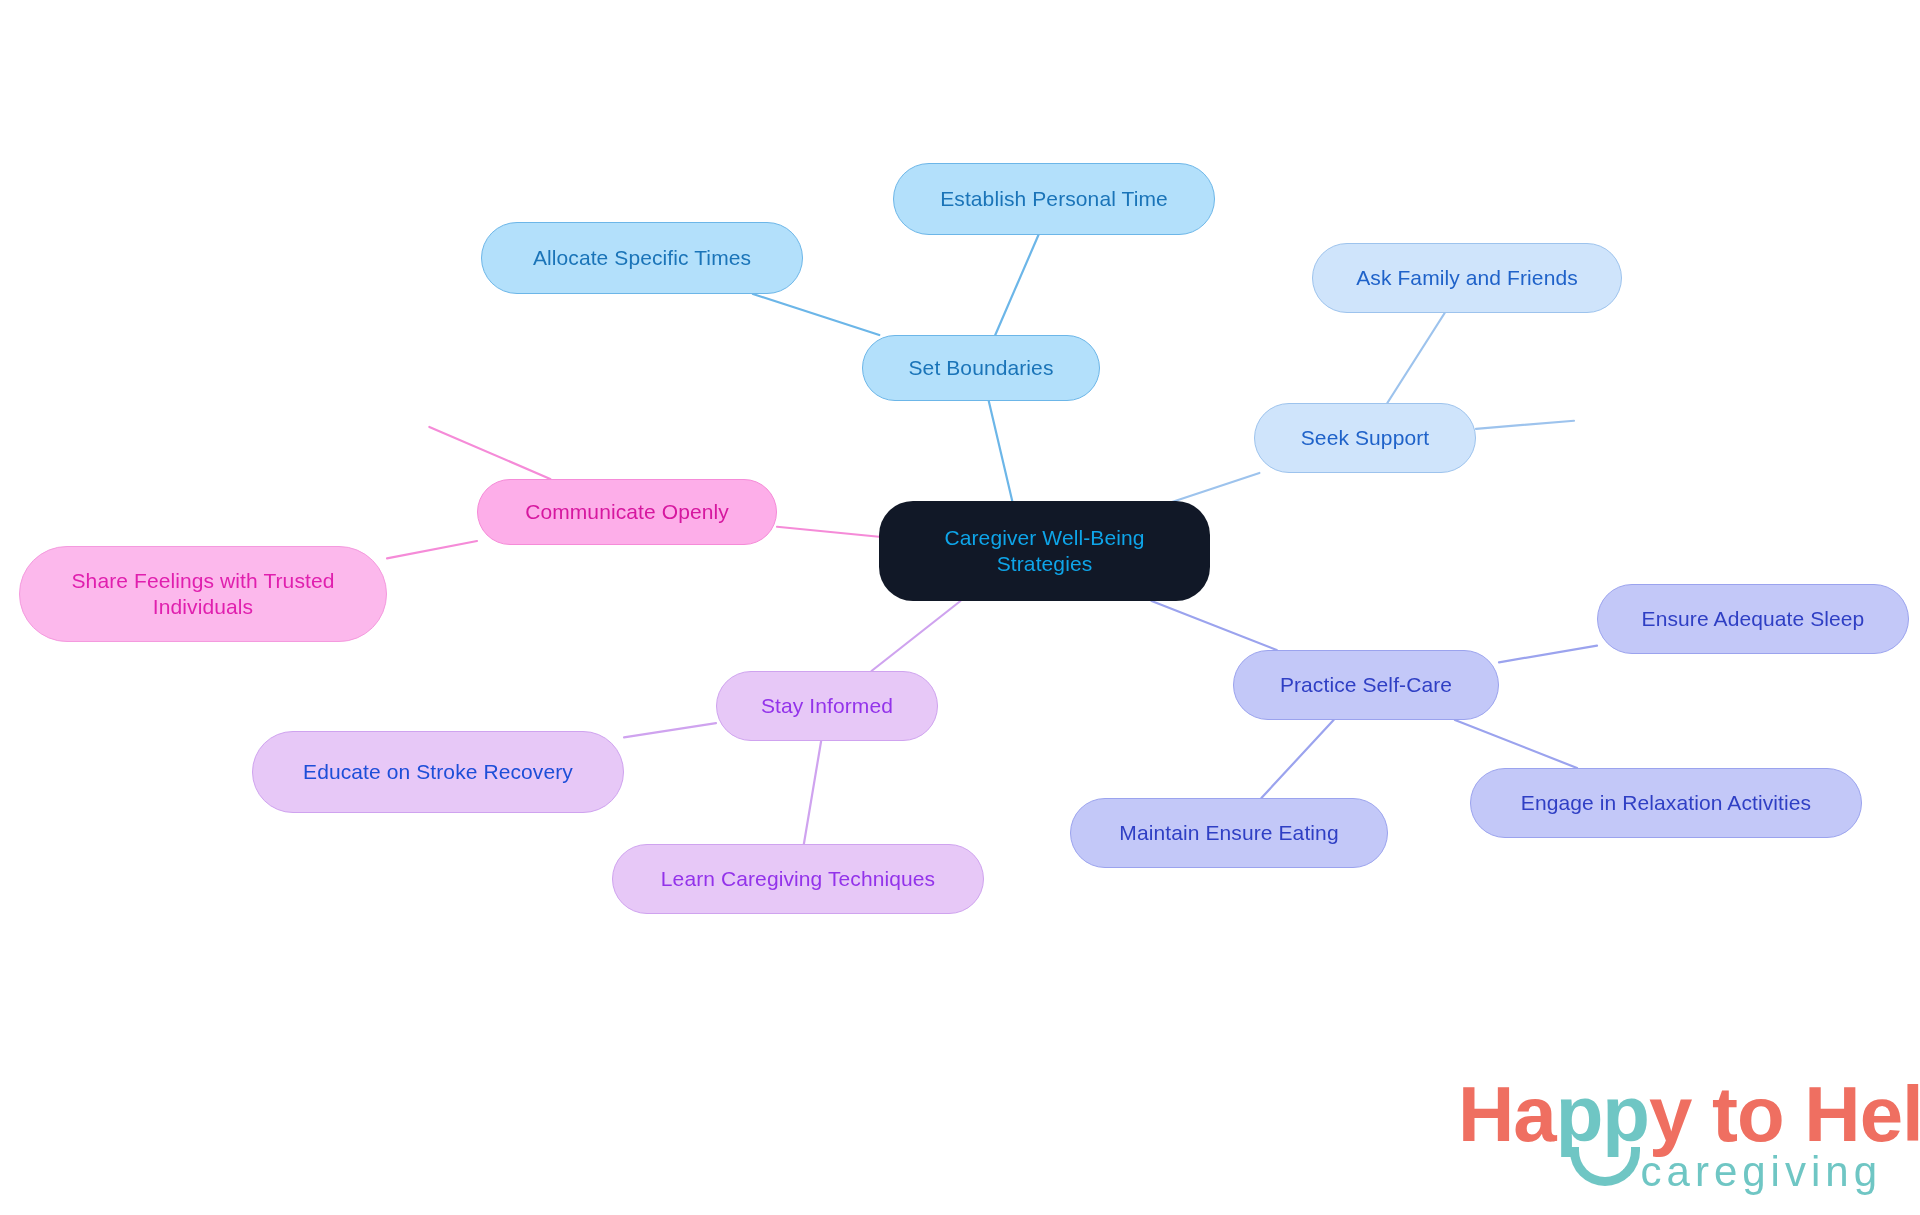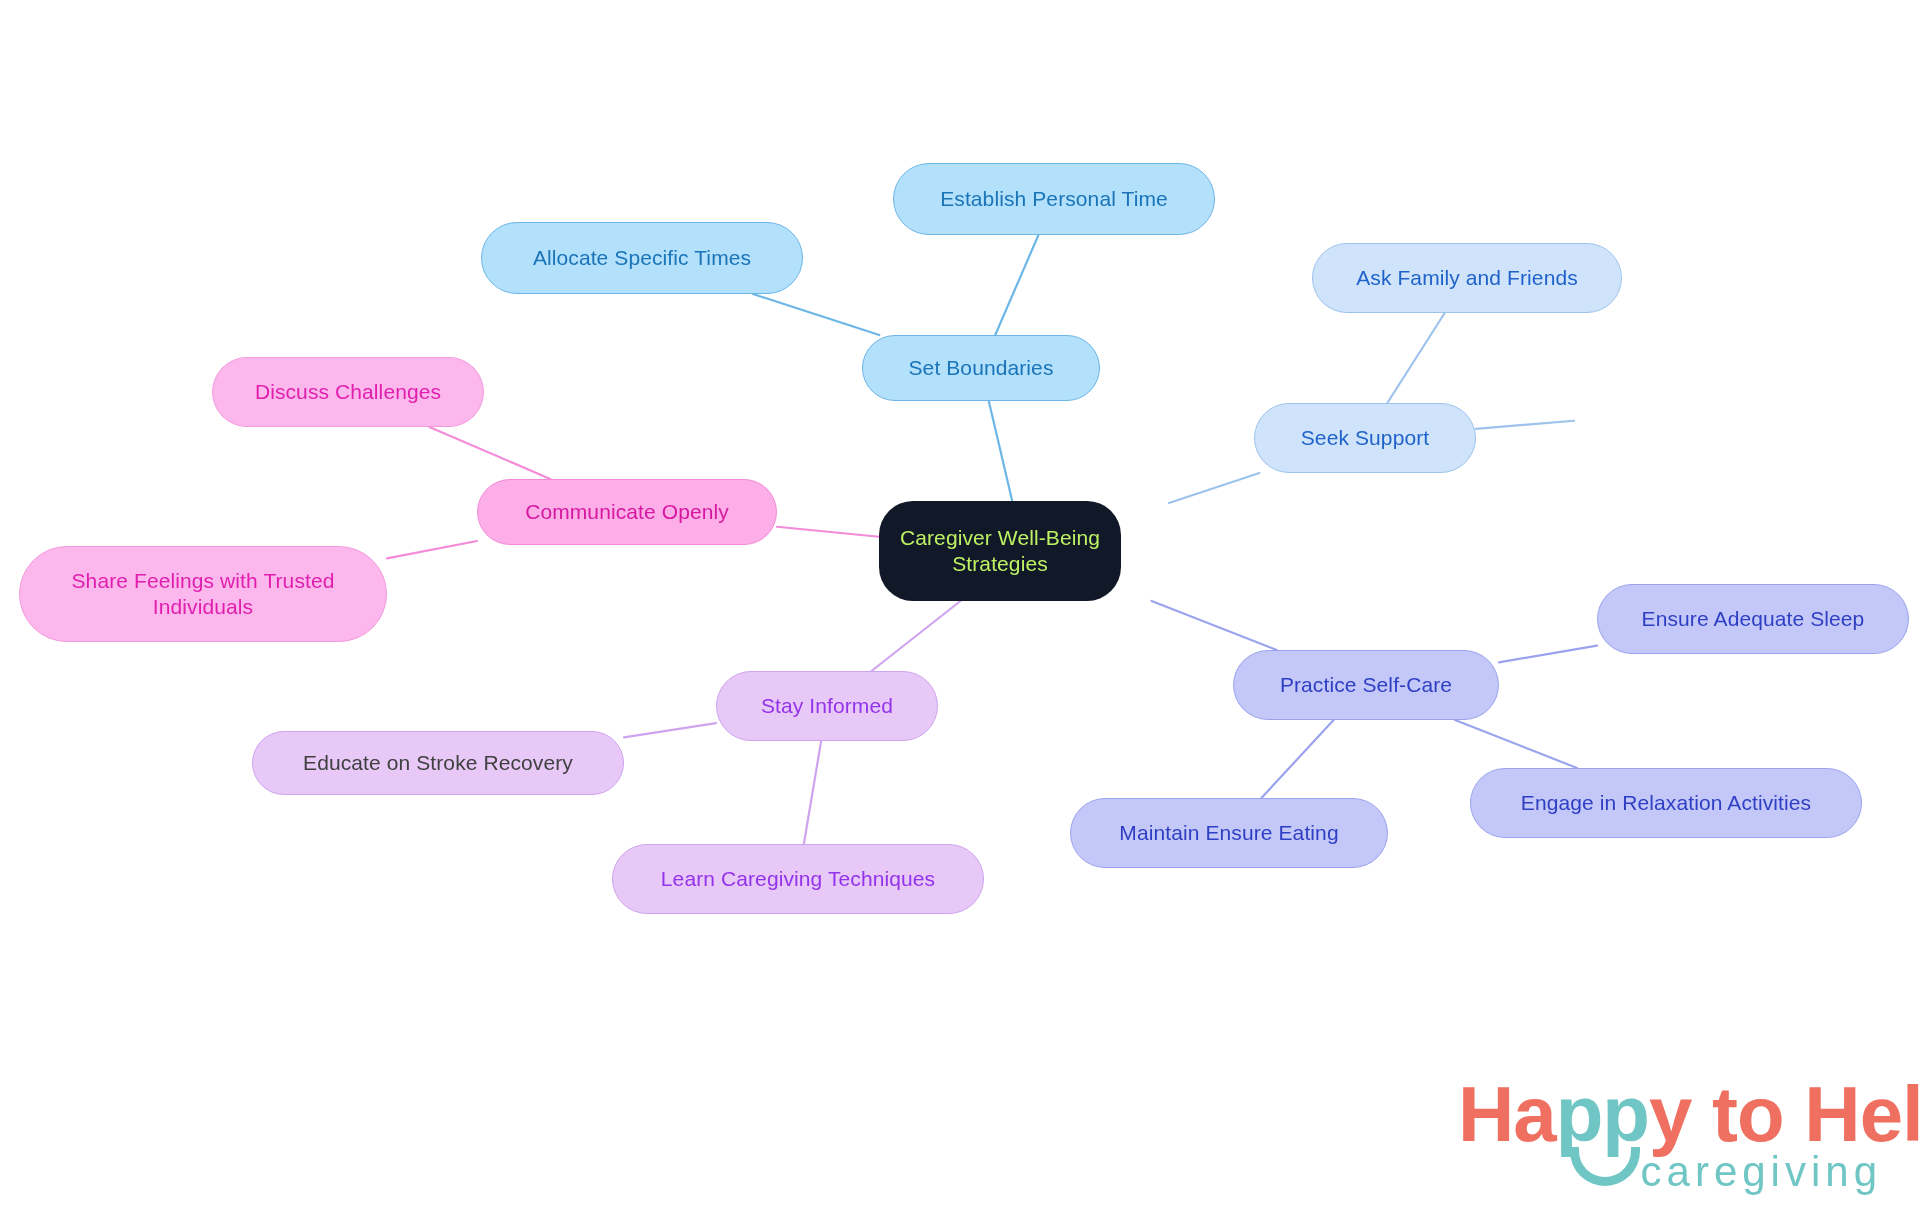--- a/index.html
+++ b/index.html
@@ -121,33 +121,32 @@
       <line x1="550.275" y1="479" x2="429.375" y2="427" stroke="#f58bd8" stroke-width="2.2" stroke-linecap="round"></line>
       <line x1="477" y1="541.0094339622641" x2="387" y2="558.4150943396227" stroke="#f58bd8" stroke-width="2.2" stroke-linecap="round"></line>
       <line x1="960.4516129032259" y1="601" x2="871.483870967742" y2="671" stroke="#cfa3ef" stroke-width="2.2" stroke-linecap="round"></line>
       <line x1="716" y1="723.120822622108" x2="624" y2="737.3110539845759" stroke="#cfa3ef" stroke-width="2.2" stroke-linecap="round"></line>
       <line x1="821.1329479768787" y1="741" x2="803.8670520231213" y2="844" stroke="#cfa3ef" stroke-width="2.2" stroke-linecap="round"></line>
       <line x1="1151.6119402985075" y1="601" x2="1276.6716417910447" y2="650" stroke="#9ba3ee" stroke-width="2.2" stroke-linecap="round"></line>
       <line x1="1499" y1="662.3178294573644" x2="1597" y2="645.6046511627907" stroke="#9ba3ee" stroke-width="2.2" stroke-linecap="round"></line>
       <line x1="1454.9830508474577" y1="720" x2="1577.0169491525423" y2="768" stroke="#9ba3ee" stroke-width="2.2" stroke-linecap="round"></line>
       <line x1="1333.6013513513512" y1="720" x2="1261.3986486486488" y2="798" stroke="#9ba3ee" stroke-width="2.2" stroke-linecap="round"></line>
     </svg>
-<div class="node node-root" style="left: 879px; top: 501px; width: 242px; height: 100px; background: rgb(17, 24, 39); color: #bef264;">Caregiver Well-Being
+<div class="node node-root" style="left: 879px; top: 501px; width: 331px; height: 100px; background: rgb(17, 24, 39); color: #0ea5e9;">Caregiver Well-Being
 Strategies</div>
     <div class="node node-branch" style="left: 862px; top: 335px; width: 238px; height: 66px; background: rgb(179, 224, 251); border-color: rgb(108, 182, 232); color: rgb(26, 116, 184);">Set Boundaries</div>
     <div class="node node-leaf" style="left: 893px; top: 163px; width: 322px; height: 72px; background: rgb(179, 224, 251); border-color: rgb(108, 182, 232); color: rgb(26, 116, 184);">Establish Personal Time</div>
     <div class="node node-leaf" style="left: 481px; top: 222px; width: 322px; height: 72px; background: rgb(179, 224, 251); border-color: rgb(108, 182, 232); color: rgb(26, 116, 184);">Allocate Specific Times</div>
     <div class="node node-branch" style="left: 1254px; top: 403px; width: 222px; height: 70px; background: rgb(207, 228, 251); border-color: rgb(157, 195, 237); color: rgb(31, 98, 201);">Seek Support</div>
     <div class="node node-leaf" style="left: 1312px; top: 243px; width: 310px; height: 70px; background: rgb(207, 228, 251); border-color: rgb(157, 195, 237); color: rgb(31, 98, 201);">Ask Family and Friends</div>
     <div class="node node-branch" style="left: 477px; top: 479px; width: 300px; height: 66px; background: rgb(253, 174, 233); border-color: rgb(245, 139, 216); color: rgb(214, 23, 159);">Communicate Openly</div>
-    <div class="node node-leaf" style="left: 212px; top: 357px; width: 272px; height: 70px; background: rgb(252, 184, 236); border-color: rgb(244, 154, 222); color: rgb(224, 31, 174);">Discuss Challenges</div>
     <div class="node node-leaf" style="left: 19px; top: 546px; width: 368px; height: 96px; background: rgb(252, 184, 236); border-color: rgb(244, 154, 222); color: rgb(224, 31, 174);">Share Feelings with Trusted
 Individuals</div>
     <div class="node node-branch" style="left: 716px; top: 671px; width: 222px; height: 70px; background: rgb(231, 200, 247); border-color: rgb(207, 163, 239); color: rgb(147, 51, 234);">Stay Informed</div>
-    <div class="node node-leaf" style="left: 252px; top: 731px; width: 372px; height: 64px; background: rgb(231, 200, 247); border-color: rgb(207, 163, 239); color: #404040;">Educate on Stroke Recovery</div>
+    <div class="node node-leaf" style="left: 252px; top: 731px; width: 372px; height: 82px; background: rgb(231, 200, 247); border-color: rgb(207, 163, 239); color: #1d4ed8;">Educate on Stroke Recovery</div>
     <div class="node node-leaf" style="left: 612px; top: 844px; width: 372px; height: 70px; background: rgb(231, 200, 247); border-color: rgb(207, 163, 239); color: rgb(147, 51, 234);">Learn Caregiving Techniques</div>
     <div class="node node-branch" style="left: 1233px; top: 650px; width: 266px; height: 70px; background: rgb(195, 200, 248); border-color: rgb(155, 163, 238); color: rgb(47, 63, 196);">Practice Self-Care</div>
     <div class="node node-leaf" style="left: 1597px; top: 584px; width: 312px; height: 70px; background: rgb(195, 200, 248); border-color: rgb(155, 163, 238); color: rgb(47, 63, 196);">Ensure Adequate Sleep</div>
     <div class="node node-leaf" style="left: 1470px; top: 768px; width: 392px; height: 70px; background: rgb(195, 200, 248); border-color: rgb(155, 163, 238); color: rgb(47, 63, 196);">Engage in Relaxation Activities</div>
     <div class="node node-leaf" style="left: 1070px; top: 798px; width: 318px; height: 70px; background: rgb(195, 200, 248); border-color: rgb(155, 163, 238); color: rgb(47, 63, 196);">Maintain Ensure Eating</div>
   </div>
 
 <div id="logo">
   <div class="logo-main">
     <span style="color: rgb(239, 111, 97); margin-left: 40px;">Ha</span><span style="color: rgb(111, 198, 196);">pp</span><span style="color: rgb(239, 111, 97);">y to Hel</span><span style="color: rgb(111, 198, 196);">p</span>

